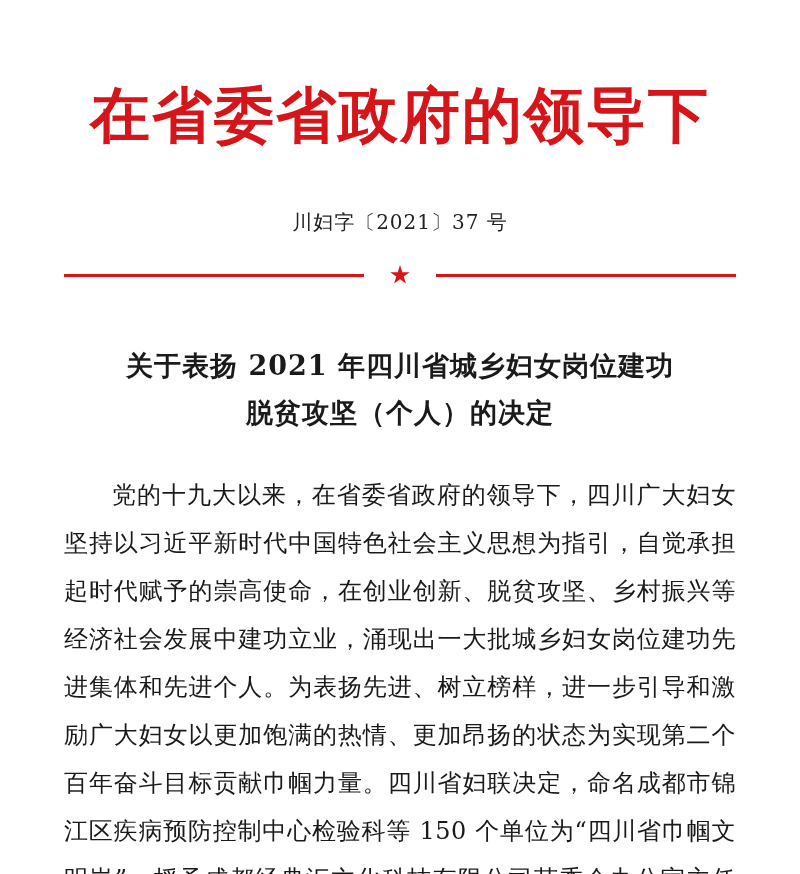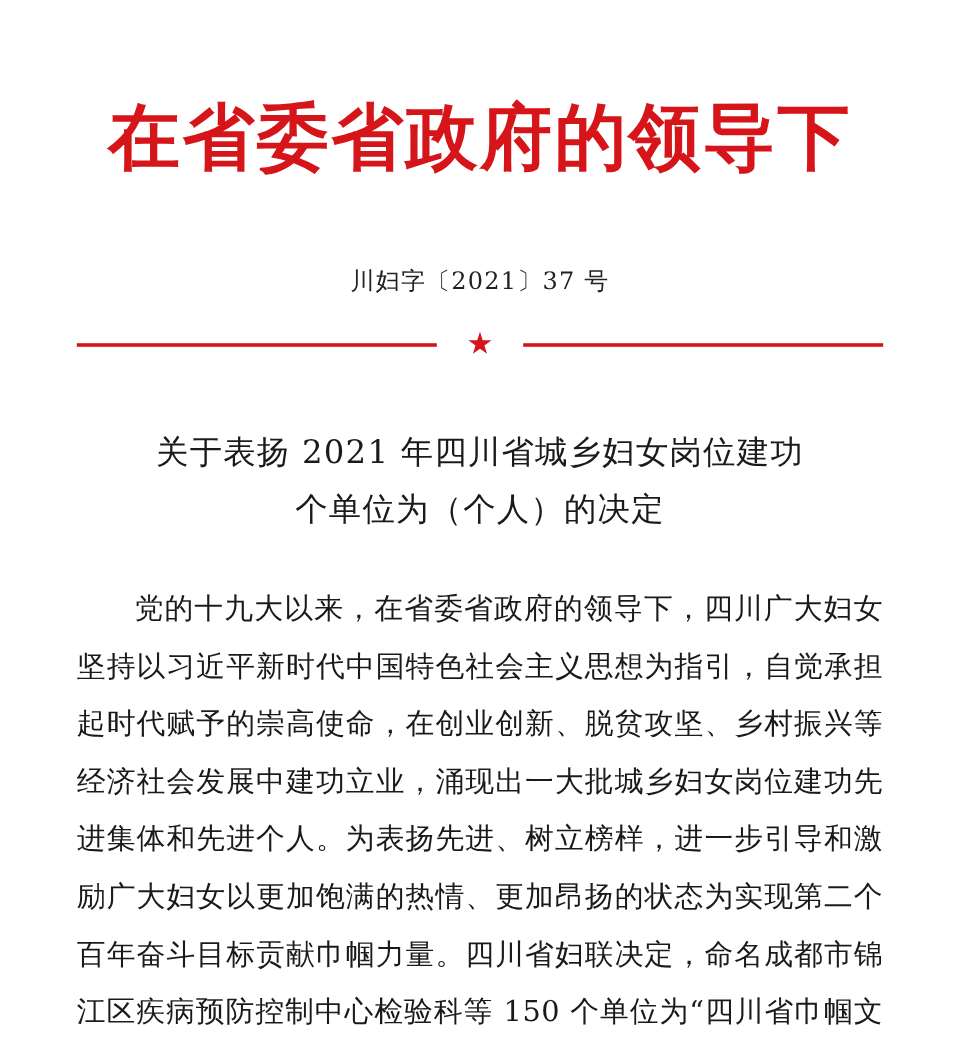--- a/index.html
+++ b/index.html
@@ -28,21 +28,21 @@
     text-align: center;
     color: #d6151a;
     font-family: "DejaVu Serif", "Liberation Serif", serif;
     font-weight: 700;
     font-size: 60px;
     letter-spacing: 2px;
     line-height: 1.25;
     white-space: nowrap;
   }
   .doc-number {
-    margin: 16px;
+    margin: 4px;
     padding-top: 52px;
     text-align: center;
     font-size: 20px;
     letter-spacing: 1px;
     color: #222222;
     font-family: "DejaVu Serif", "Liberation Serif", serif;
   }
   .red-rule {
     position: relative;
     margin: 30px auto 0 auto;
@@ -64,21 +64,21 @@
     transform: translateX(-50%);
     color: #d6151a;
     font-size: 22px;
     line-height: 18px;
   }
   .subject {
     margin: 0;
     padding-top: 58px;
     text-align: center;
     font-size: 27px;
-    font-weight: 400;
+    font-weight: 700;
     line-height: 1.75;
     letter-spacing: 1px;
     color: #1a1a1a;
     font-family: "DejaVu Serif", "Liberation Serif", serif;
   }
   .subject .ln { display: block; }
   .body-text {
     margin: 0;
     padding: 34px 0 0 0;
     font-size: 24px;
@@ -101,20 +101,20 @@
   <p class="doc-number">川妇字〔2021〕37 号</p>
 
   <div class="red-rule">
     <span class="line left"></span>
     <span class="star">★</span>
     <span class="line right"></span>
   </div>
 
   <h2 class="subject">
     <span class="ln">关于表扬 2021 年四川省城乡妇女岗位建功</span>
-    <span class="ln">个单位为（个人）的决定</span>
+    <span class="ln">脱贫攻坚（个人）的决定</span>
   </h2>
 
   <div class="body-text">
     <span class="para">党的十九大以来，在省委省政府的领导下，四川广大妇女坚持以习近平新时代中国特色社会主义思想为指引，自觉承担起时代赋予的崇高使命，在创业创新、脱贫攻坚、乡村振兴等经济社会发展中建功立业，涌现出一大批城乡妇女岗位建功先进集体和先进个人。为表扬先进、树立榜样，进一步引导和激励广大妇女以更加饱满的热情、更加昂扬的状态为实现第二个百年奋斗目标贡献巾帼力量。四川省妇联决定，命名成都市锦江区疾病预防控制中心检验科等 150 个单位为“四川省巾帼文明岗”，授予成都经典汇文化科技有限公司艺委会办公室主任徐萍等 80 人“四川</span>
   </div>
 
 </div>
 
 </body></html>

